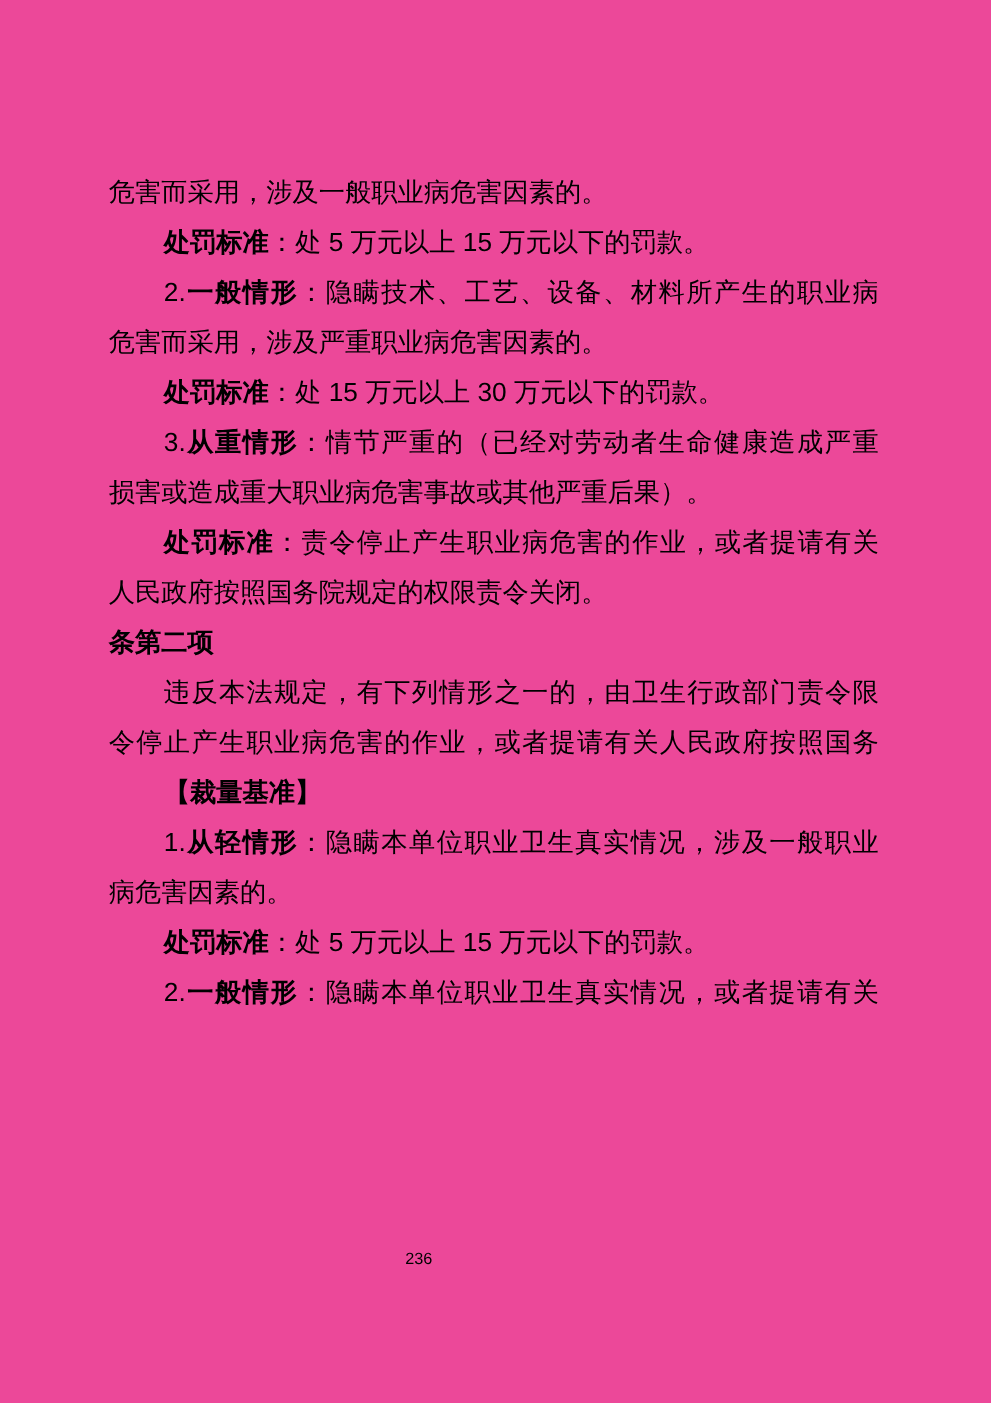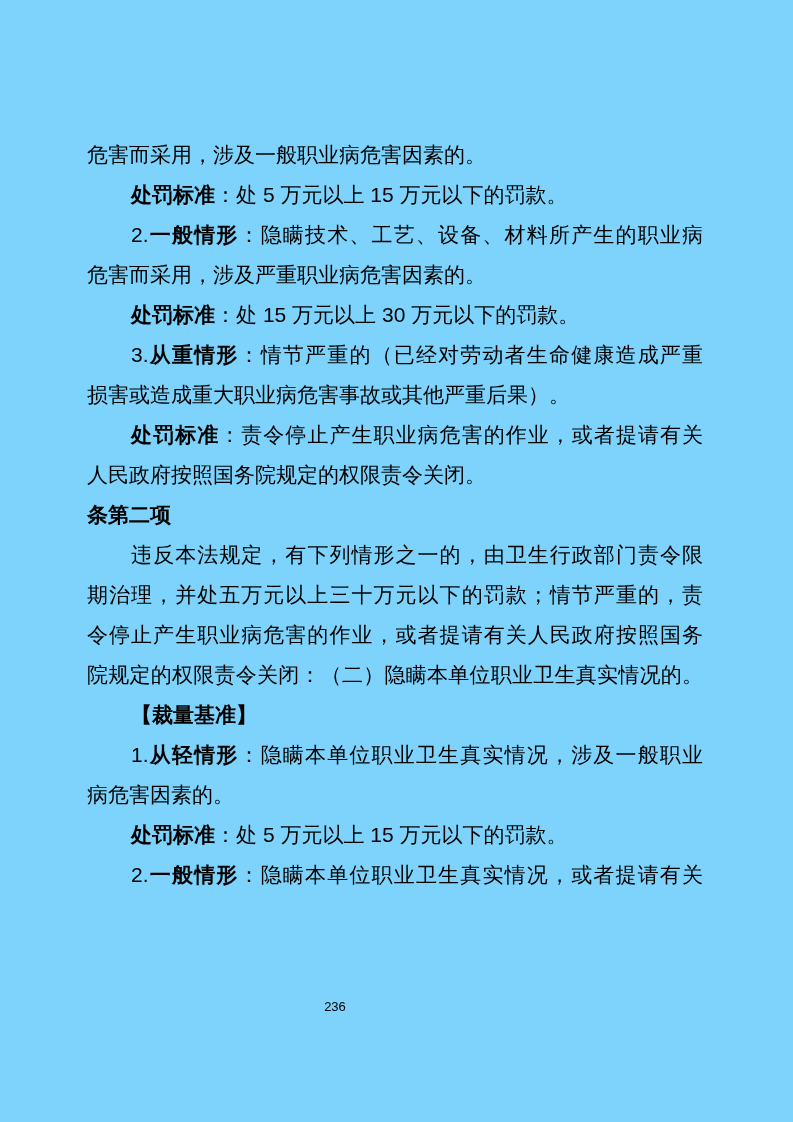--- a/index.html
+++ b/index.html
@@ -9,21 +9,21 @@
     background: #ffffff;
     position: relative;
     font-family: "Liberation Sans", "DejaVu Sans", sans-serif;
     color: #000000;
     overflow: hidden;
   }
   .page {
     position: absolute;
     left: 0; top: 0;
     width: 793px; height: 1122px;
-    background: #7dd3fc;
+    background: #ec4899;
     overflow: hidden;
   }
   .body-text {
     position: absolute;
     left: 87px;
     top: 135px;
     width: 616px;
     font-size: 21px;
     line-height: 40px;
     letter-spacing: 0;
@@ -57,23 +57,21 @@
       <div class="line" style="text-indent: 2.1em;"><span class="seg-bold">处罚标准</span><span class="seg-regular">：处 5 万元以上 15 万元以下的罚款。</span></div>
       <div class="line fill" style="text-indent: 2.1em;"><span class="seg-regular">2.</span><span class="seg-bold">一般情形</span><span class="seg-regular">：隐瞒技术、工艺、设备、材料所产生的职业病</span></div>
       <div class="line"><span class="seg-regular">危害而采用，涉及严重职业病危害因素的。</span></div>
       <div class="line" style="text-indent: 2.1em;"><span class="seg-bold">处罚标准</span><span class="seg-regular">：处 15 万元以上 30 万元以下的罚款。</span></div>
       <div class="line fill" style="text-indent: 2.1em;"><span class="seg-regular">3.</span><span class="seg-bold">从重情形</span><span class="seg-regular">：情节严重的（已经对劳动者生命健康造成严重</span></div>
       <div class="line"><span class="seg-regular">损害或造成重大职业病危害事故或其他严重后果）。</span></div>
       <div class="line fill" style="text-indent: 2.1em;"><span class="seg-bold">处罚标准</span><span class="seg-regular">：责令停止产生职业病危害的作业，或者提请有关</span></div>
       <div class="line"><span class="seg-regular">人民政府按照国务院规定的权限责令关闭。</span></div>
       <div class="line"><span class="seg-bold">条第二项</span></div>
       <div class="line fill" style="text-indent: 2.1em;"><span class="seg-regular">违反本法规定，有下列情形之一的，由卫生行政部门责令限</span></div>
-      <div class="line fill"><span class="seg-regular">期治理，并处五万元以上三十万元以下的罚款；情节严重的，责</span></div>
       <div class="line fill"><span class="seg-regular">令停止产生职业病危害的作业，或者提请有关人民政府按照国务</span></div>
-      <div class="line fill"><span class="seg-regular">院规定的权限责令关闭：（二）隐瞒本单位职业卫生真实情况的。</span></div>
       <div class="line" style="text-indent: 2.1em;"><span class="seg-bold">【裁量基准】</span></div>
       <div class="line fill" style="text-indent: 2.1em;"><span class="seg-regular">1.</span><span class="seg-bold">从轻情形</span><span class="seg-regular">：隐瞒本单位职业卫生真实情况，涉及一般职业</span></div>
       <div class="line"><span class="seg-regular">病危害因素的。</span></div>
       <div class="line" style="text-indent: 2.1em;"><span class="seg-bold">处罚标准</span><span class="seg-regular">：处 5 万元以上 15 万元以下的罚款。</span></div>
       <div class="line fill" style="text-indent: 2.1em;"><span class="seg-regular">2.</span><span class="seg-bold">一般情形</span><span class="seg-regular">：隐瞒本单位职业卫生真实情况，或者提请有关</span></div>
     </div>
   <div class="footer">
     <span>236</span>
   </div>
 </div>

